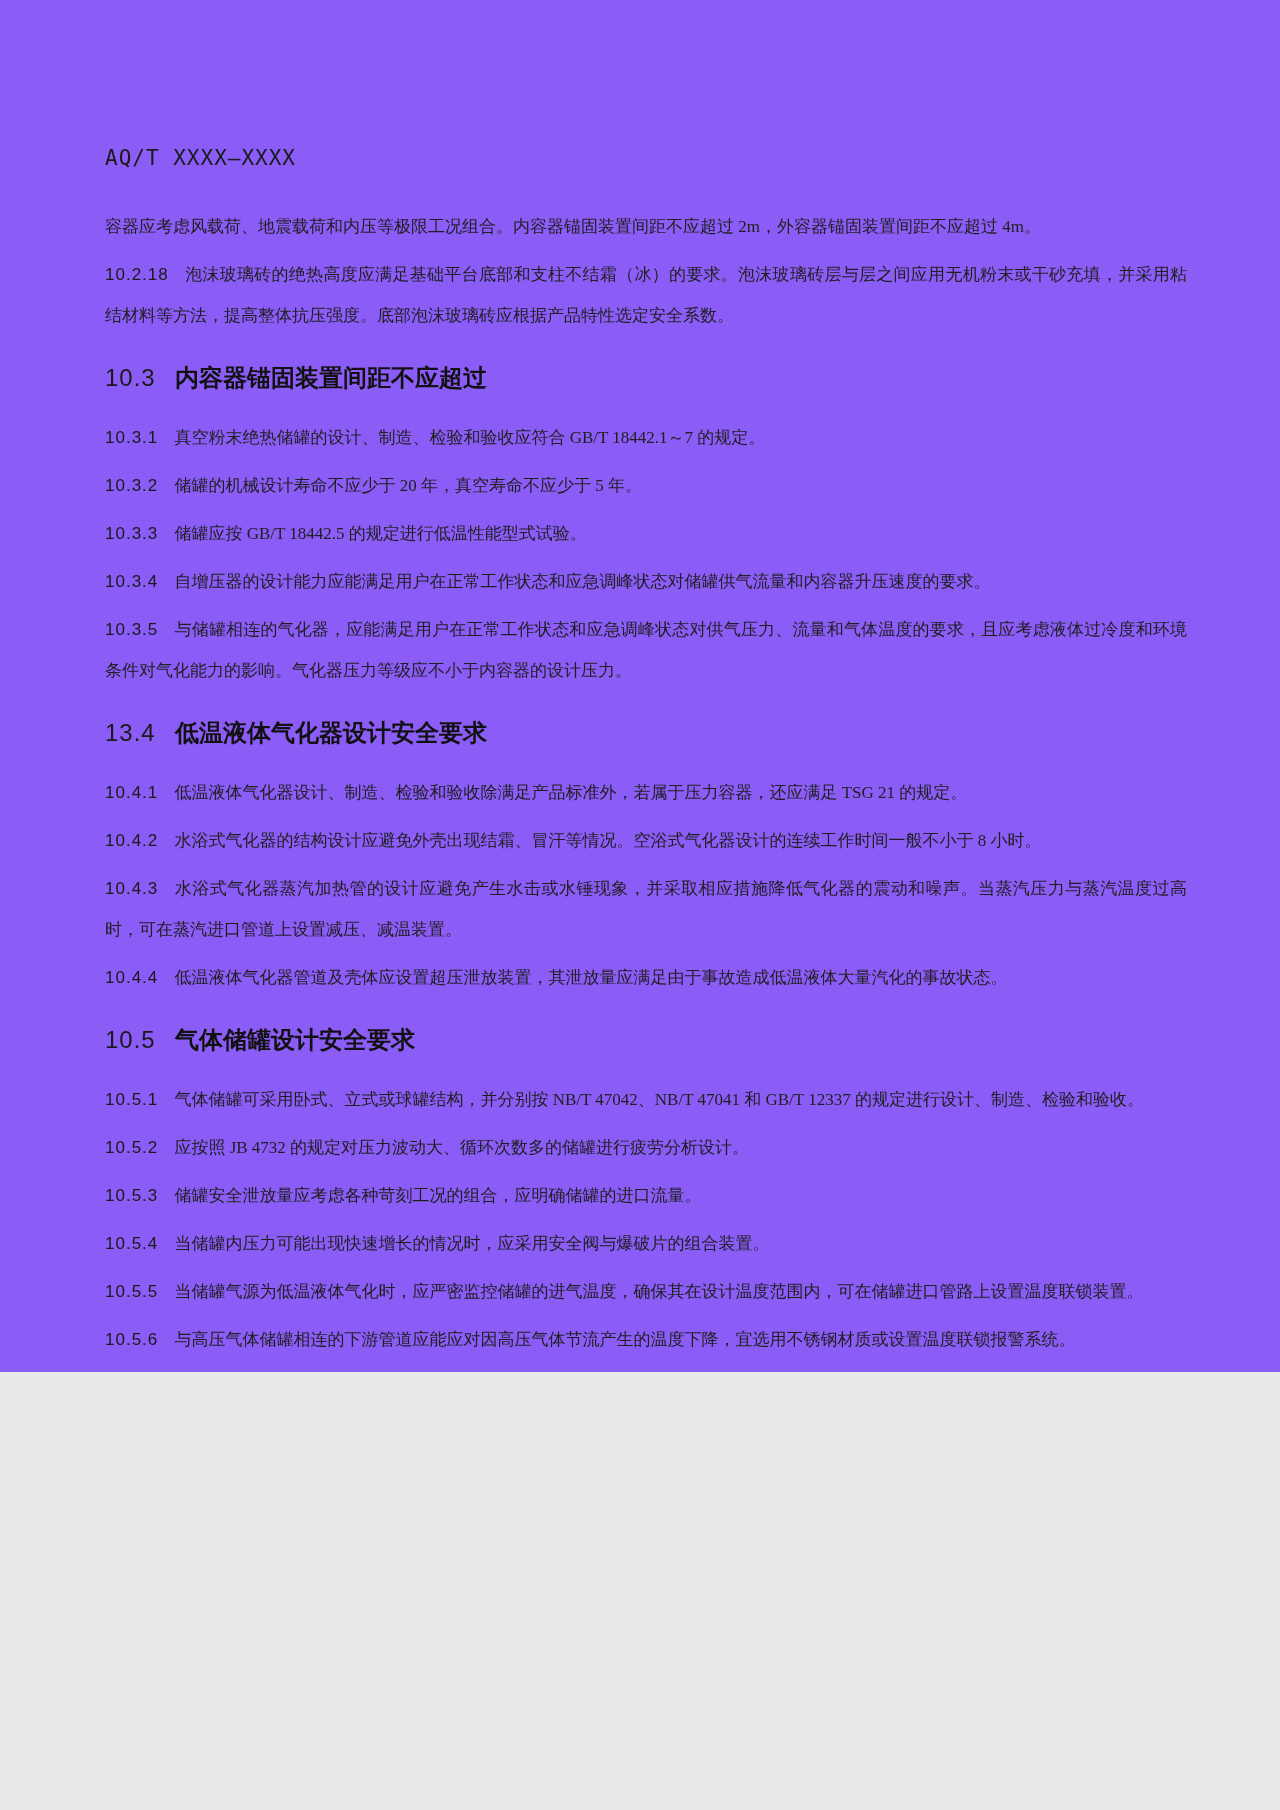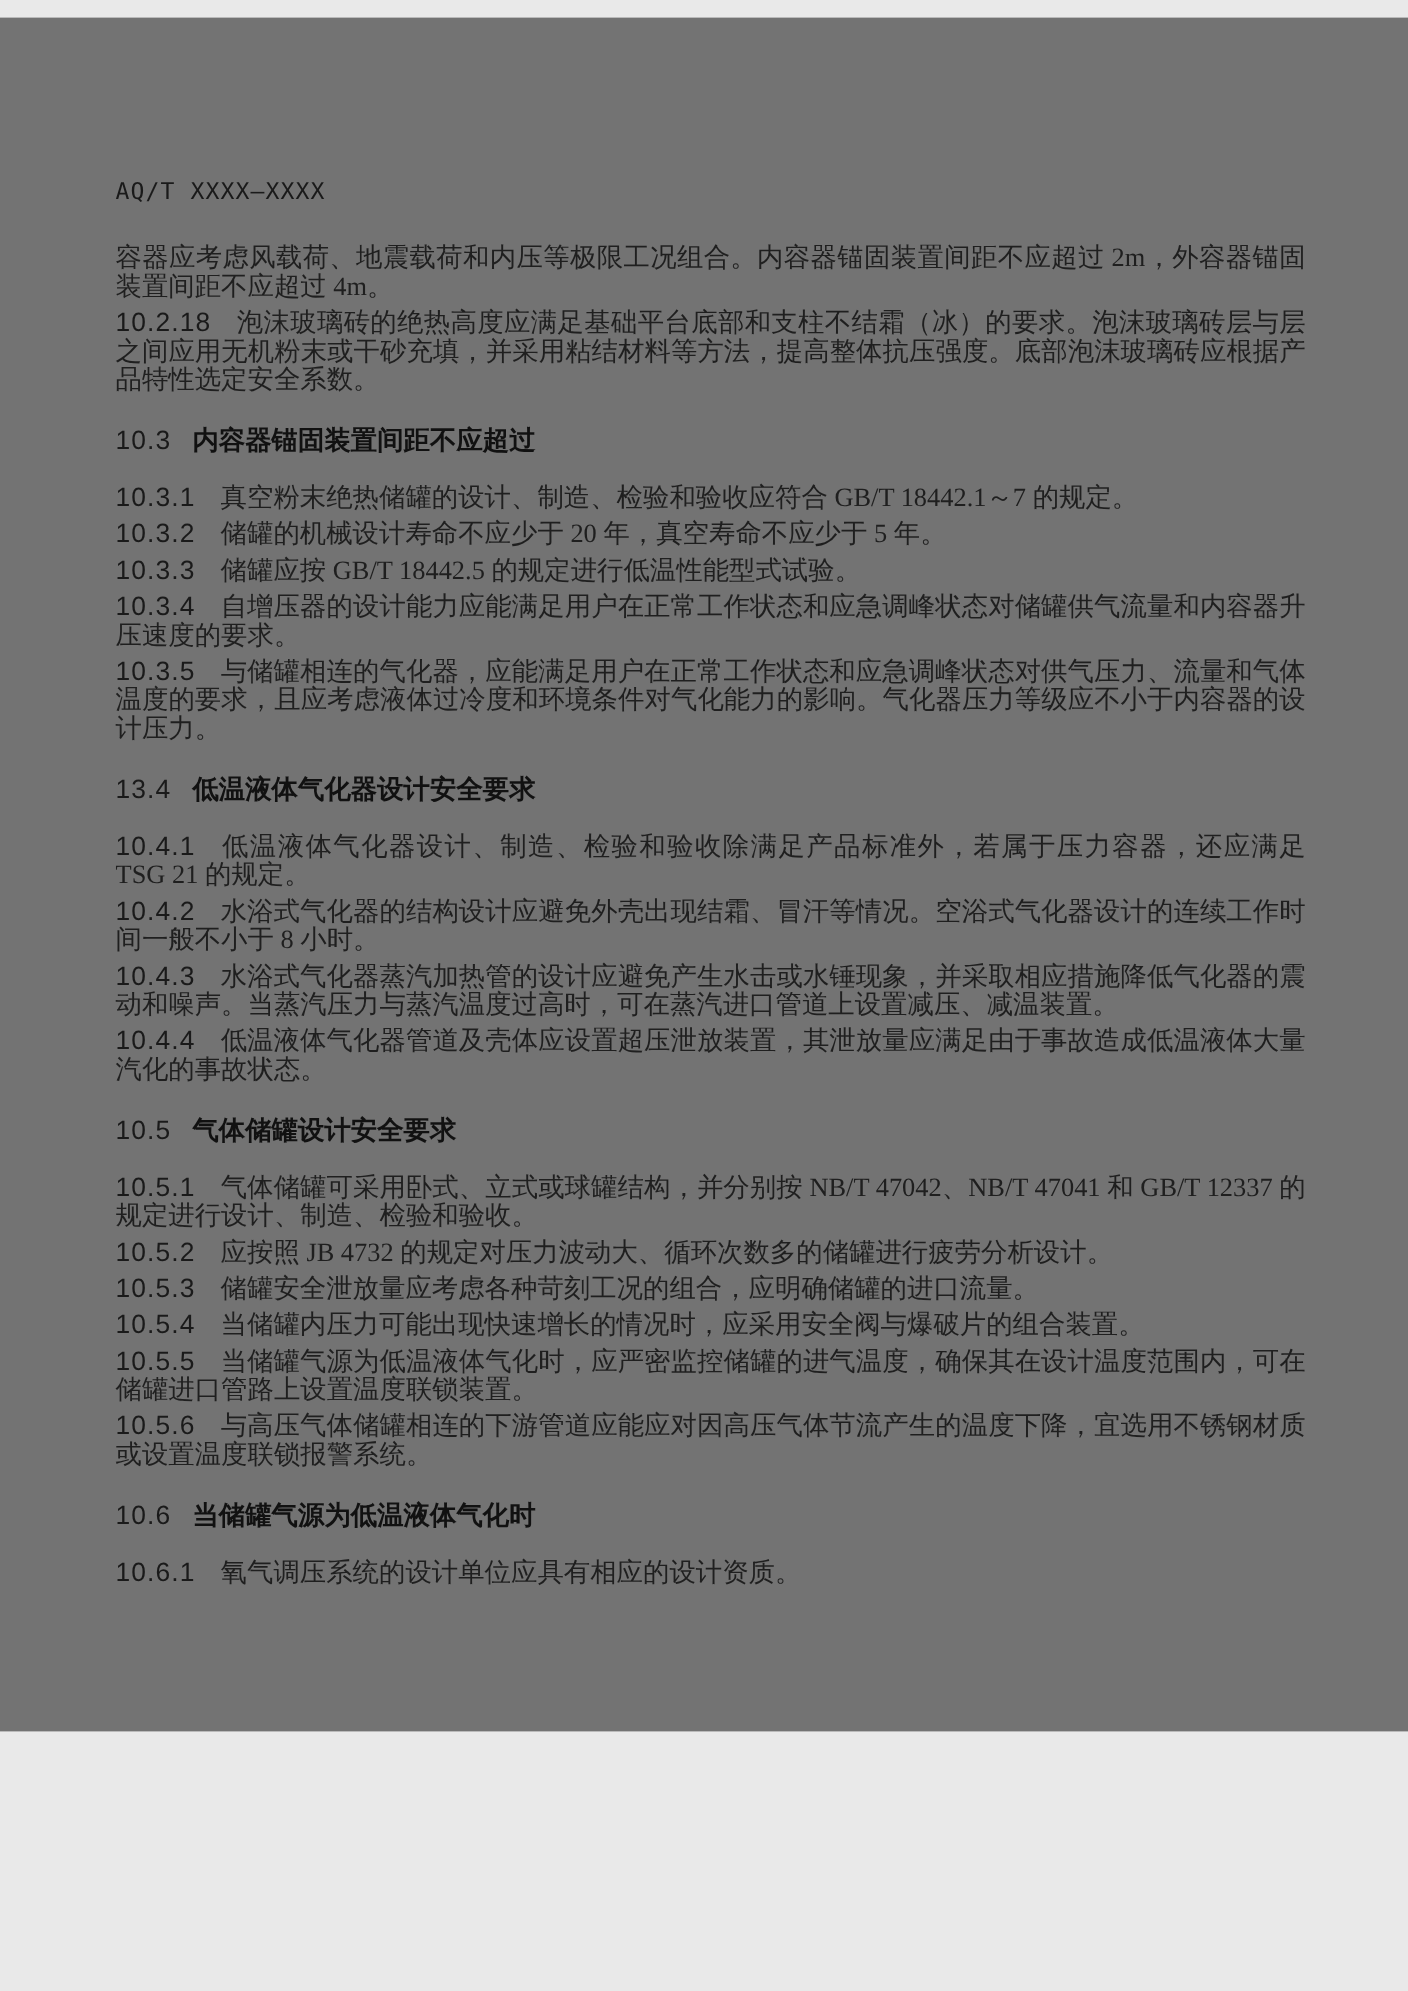--- a/index.html
+++ b/index.html
@@ -1,40 +1,40 @@
 <!DOCTYPE html>
 <html><head>
 <meta charset="utf-8">
 <style>
   html,body{margin:0;padding:0;}
   body{background:#e9e9e9;font-family:"Liberation Serif","DejaVu Serif",serif;}
   .page{
     position:relative;
-    width:1280px;height:1558px;
-    background:#737373;
-    margin:16px auto;
+    width:1280px;height:1372px;
+    background:#8b5cf6;
+    margin:0 auto;
     overflow:hidden;
     color:#1f1f1f;
   }
   .doc-header{
     position:absolute;
     top:146px;left:105px;
     font-family:"DejaVu Sans Mono","Liberation Mono",monospace;
     font-size:21px;
     letter-spacing:1px;
     color:#1a1a1a;
   }
   .content{
     position:absolute;
     top:206px;left:105px;
     width:1082px;
   }
   .clause, .para{
-    font-size:24px;
-    line-height:26px;
+    font-size:17px;
+    line-height:41px;
     text-align:justify;
     margin:0 0 7px 0;
     color:#1f1f1f;
   }
   .clause .num, .heading .num{
     font-family:"Liberation Sans","DejaVu Sans",sans-serif;
     letter-spacing:1px;
     margin-right:0.95em;
     color:#1a1a1a;
   }

